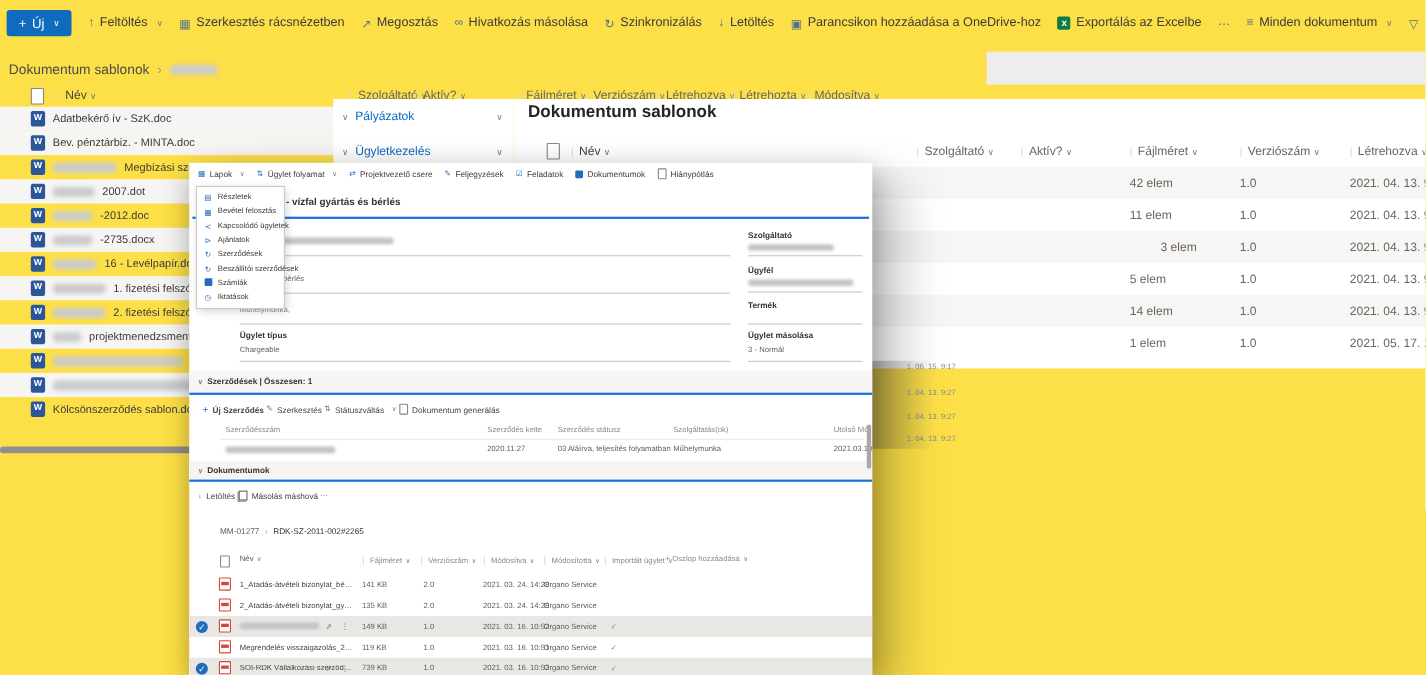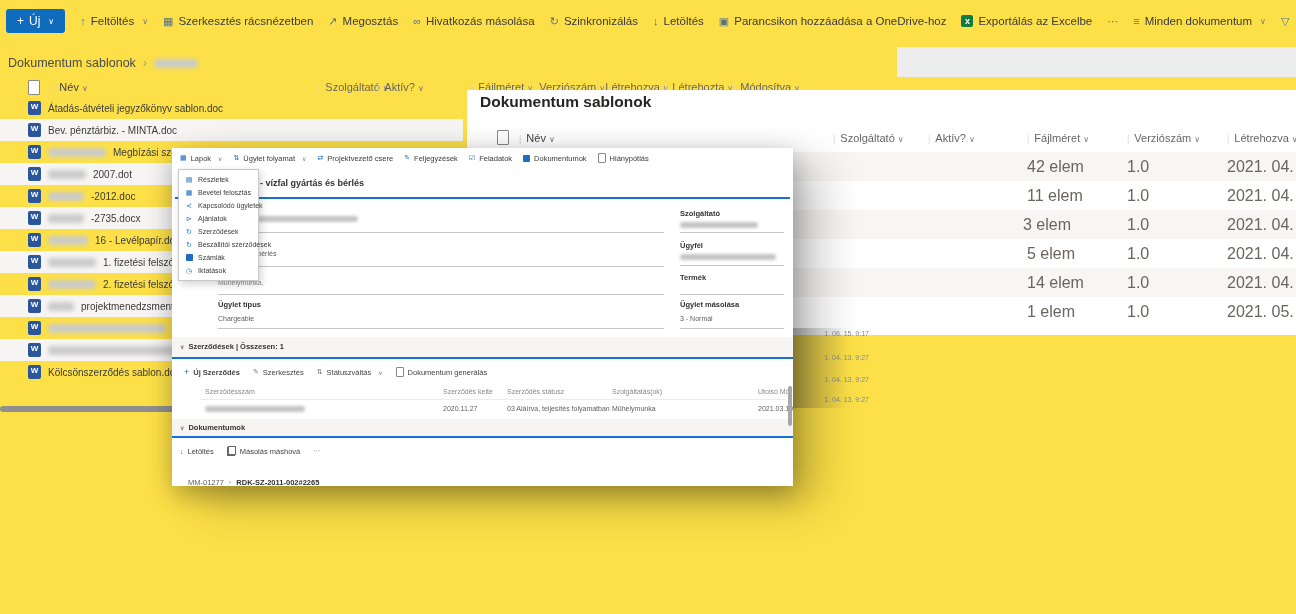--- a/index.html
+++ b/index.html
@@ -43,39 +43,39 @@
   
   .hcol{position:absolute;font-size:11px;color:#666;white-space:nowrap;}
   .lrow{display:flex;align-items:center;gap:7px;height:22px;padding-left:28px;font-size:10px;color:#3b3a39;box-sizing:border-box;white-space:nowrap;}
   .lrow.odd{background:#f6f5f4;}
   
   .grow{display:flex;align-items:center;height:32px;padding:0 10px 0 8px;gap:6px;font-size:11px;}
   .grow a{color:#0b6bc2;text-decoration:none;}
   
   .rrow{position:relative;height:29px;}
   .rrow.odd{background:#f7f6f5;}
-  .rc{position:absolute;top:50%;transform:translateY(-50%);font-size:16px;color:#696561;white-space:nowrap;}
-  
-  #ovl{position:absolute;left:172px;top:148px;width:621px;height:338px;background:#fff;overflow:hidden;z-index:5;
+  .rc{position:absolute;top:50%;transform:translateY(-50%);font-size:11px;color:#696561;white-space:nowrap;}
+  
+  #ovl{position:absolute;left:172px;top:148px;width:621px;height:466px;background:#fff;overflow:hidden;z-index:5;
        box-shadow:0 8px 24px rgba(0,0,0,.28), 26px 18px 42px rgba(0,0,0,.22);}
   .otb{display:flex;align-items:center;gap:4px;white-space:nowrap;}
   .oi{color:#1f6cc0;font-size:7px;}
   .olbl{position:absolute;font-size:7.5px;font-weight:bold;color:#333;white-space:nowrap;}
   .oval{position:absolute;font-size:7px;color:#605e5c;white-space:nowrap;}
   .oline{position:absolute;height:1px;background:#c8c6c4;}
   .oband{position:absolute;left:0;right:0;height:20px;background:#f6f5f4;}
   .obandlbl{position:absolute;font-size:7.5px;font-weight:bold;color:#333;display:flex;align-items:center;gap:4px;white-space:nowrap;}
   .oth{position:absolute;font-size:7px;color:#8a8886;white-space:nowrap;}
   .mitem{display:flex;align-items:center;gap:5px;height:13px;padding:0 6px;font-size:7px;color:#3b3a39;white-space:nowrap;}
   .mi{color:#1f6cc0;font-size:7px;width:8px;text-align:center;flex:none;}
   .frow{position:absolute;left:0;right:0;height:19px;}
   .frow.sel{background:#e9e7e4;}
   .fc{position:absolute;top:50%;transform:translateY(-50%);font-size:7px;color:#5f5d5b;white-space:nowrap;}
   .fname{color:#444;max-width:104px;overflow:hidden;text-overflow:ellipsis;}
-  .otbar{display:flex;align-items:center;gap:13px;font-size:7.5px;color:#444;white-space:nowrap;}
+  .otbar{display:flex;align-items:center;gap:2px;font-size:7.5px;color:#444;white-space:nowrap;}
 </style>
 </head>
 <body>
 
 <div id="canvas">
 
   <div id="topbar">
     <button id="newbtn">
       <span class="i-plus"></span>
       <span>Új</span>
@@ -137,23 +137,23 @@
   <span class="hcol" style="left:52px;top:81px;color:#444;"><span class="divd"></span><span>Név</span><span class="i-chev"></span></span>
   <span class="hcol" style="left:318px;top:81px;"><span class="divd"></span><span>Szolgáltató</span><span class="i-chev"></span></span>
   <span class="hcol" style="left:377px;top:81px;"><span class="divd"></span><span>Aktív?</span><span class="i-chev"></span></span>
   <span class="hcol" style="left:471px;top:81px;"><span class="divd"></span><span>Fájlméret</span><span class="i-chev"></span></span>
   <span class="hcol" style="left:532px;top:81px;"><span class="divd"></span><span>Verziószám</span><span class="i-chev"></span></span>
   <span class="hcol" style="left:598px;top:81px;"><span class="divd"></span><span>Létrehozva</span><span class="i-chev"></span></span>
   <span class="hcol" style="left:665px;top:81px;"><span class="divd"></span><span>Létrehozta</span><span class="i-chev"></span></span>
   <span class="hcol" style="left:733px;top:81px;"><span class="divd"></span><span>Módosítva</span><span class="i-chev"></span></span>
 
   <div class="abs" style="left:0;top:97px;width:463px;">
-    <div class="lrow">
-        <span class="word"></span>
-        <span>Átadás-átvételi jegyzőkönyv sablon.doc</span>
+    <div class="lrow odd">
+        <span class="word"></span>
+        <span>Adatbekérő ív - SzK.doc</span>
       </div>
     <div class="lrow odd">
         <span class="word"></span>
         <span>Bev. pénztárbiz. - MINTA.doc</span>
       </div>
     <div class="lrow">
         <span class="word"></span>
         <span class="blur" style="width:58px;"></span>
         <span>Megbízási szerző</span>
       </div>
@@ -202,20 +202,32 @@
         <span class="blur" style="width:150px;"></span>
         <span></span>
       </div>
     <div class="lrow">
         <span class="word"></span>
         <span>Kölcsönszerződés sablon.doc</span>
       </div>
   </div>
   <div class="abs" style="left:0;top:406px;width:214px;height:6px;background:#8f8f8f;border-radius:3px;"></div>
 
+  <div class="abs" style="left:303px;top:90px;width:164px;height:68px;background:#fff;z-index:2;">
+    <div class="grow">
+      <span class="i-chev" style="margin-left:0;"></span>
+      <a>Pályázatok</a>
+      <span class="i-chev" style="margin-left:auto;"></span>
+    </div>
+    <div class="grow">
+      <span class="i-chev" style="margin-left:0;"></span>
+      <a>Ügyletkezelés</a>
+      <span class="i-chev" style="margin-left:auto;"></span>
+    </div>
+  </div>
 
   <div class="abs" style="left:897px;top:47px;width:399px;height:30px;background:#ededed;z-index:2;"></div>
 
   <div class="abs" style="left:467px;top:90px;width:829px;height:245px;background:#fff;z-index:3;">
     <div style="position:absolute;left:13px;top:3px;font-size:15.5px;font-weight:bold;color:#262524;">Dokumentum sablonok</div>
     <span style="position:absolute;left:30px;top:40px;"><span class="pg lg"></span></span>
     <span class="hcol" style="left:52px;top:42px;color:#444;"><span class="divd"></span><span>Név</span><span class="i-chev"></span></span>
     <span class="hcol" style="left:366px;top:42px;"><span class="divd"></span><span>Szolgáltató</span><span class="i-chev"></span></span>
     <span class="hcol" style="left:461px;top:42px;"><span class="divd"></span><span>Aktív?</span><span class="i-chev"></span></span>
     <span class="hcol" style="left:560px;top:42px;"><span class="divd"></span><span>Fájlméret</span><span class="i-chev"></span></span>
@@ -226,21 +238,21 @@
           <span class="rc" style="left:560px;">42 elem</span>
           <span class="rc" style="left:660px;">1.0</span>
           <span class="rc" style="left:760px;">2021. 04. 13. 9:36</span>
         </div>
       <div class="rrow">
           <span class="rc" style="left:560px;">11 elem</span>
           <span class="rc" style="left:660px;">1.0</span>
           <span class="rc" style="left:760px;">2021. 04. 13. 9:32</span>
         </div>
       <div class="rrow odd">
-          <span class="rc" style="left:556px;">3 elem</span>
+          <span class="rc" style="left:588px;">3 elem</span>
           <span class="rc" style="left:660px;">1.0</span>
           <span class="rc" style="left:760px;">2021. 04. 13. 9:35</span>
         </div>
       <div class="rrow">
           <span class="rc" style="left:560px;">5 elem</span>
           <span class="rc" style="left:660px;">1.0</span>
           <span class="rc" style="left:760px;">2021. 04. 13. 9:33</span>
         </div>
       <div class="rrow odd">
           <span class="rc" style="left:560px;">14 elem</span>
@@ -379,24 +391,24 @@
         </span>
       <span class="otb">
           <span class="cpy"></span>
           <span>Másolás máshová</span>
         </span>
       <span class="otb">
           <span class="oi i-more" style="color:#666;"></span>
         </span>
     </div>
 
-    <div style="position:absolute;left:16px;top:330px;font-size:7.5px;display:flex;gap:5px;align-items:center;">
+    <div style="position:absolute;left:28px;top:330px;font-size:7.5px;display:flex;gap:5px;align-items:center;">
       <span style="color:#605e5c;">MM-01277</span>
       <span class="sep" style="color:#999;"></span>
-      <span style="color:#323130;font-weight:bold;">RDK-SZ-2011-002#2265</span>
+      <span style="color:#323130;font-weight:normal;">RDK-SZ-2011-002#2265</span>
     </div>
 
     <span style="position:absolute;left:28px;top:355px;"><span class="pg" style="width:7px;height:9px;"></span></span>
     <span class="oth" style="left:46px;top:356px;color:#555;"><span>Név</span><span class="i-chev s"></span></span>
     <span class="oth" style="left:157px;top:356px;"><span class="divd" style="font-size:7px;"></span><span>Fájlméret</span><span class="i-chev s"></span></span>
     <span class="oth" style="left:210px;top:356px;"><span class="divd" style="font-size:7px;"></span><span>Verziószám</span><span class="i-chev s"></span></span>
     <span class="oth" style="left:267px;top:356px;"><span class="divd" style="font-size:7px;"></span><span>Módosítva</span><span class="i-chev s"></span></span>
     <span class="oth" style="left:322px;top:356px;"><span class="divd" style="font-size:7px;"></span><span>Módosította</span><span class="i-chev s"></span></span>
     <span class="oth" style="left:377px;top:356px;"><span class="divd" style="font-size:7px;"></span><span>Importált ügylet</span><span class="i-chev s"></span></span>
     <span class="oth" style="left:433px;top:356px;"><span class="i-plus" style="margin-right:2px;"></span><span>Oszlop hozzáadása</span><span class="i-chev s"></span></span>

